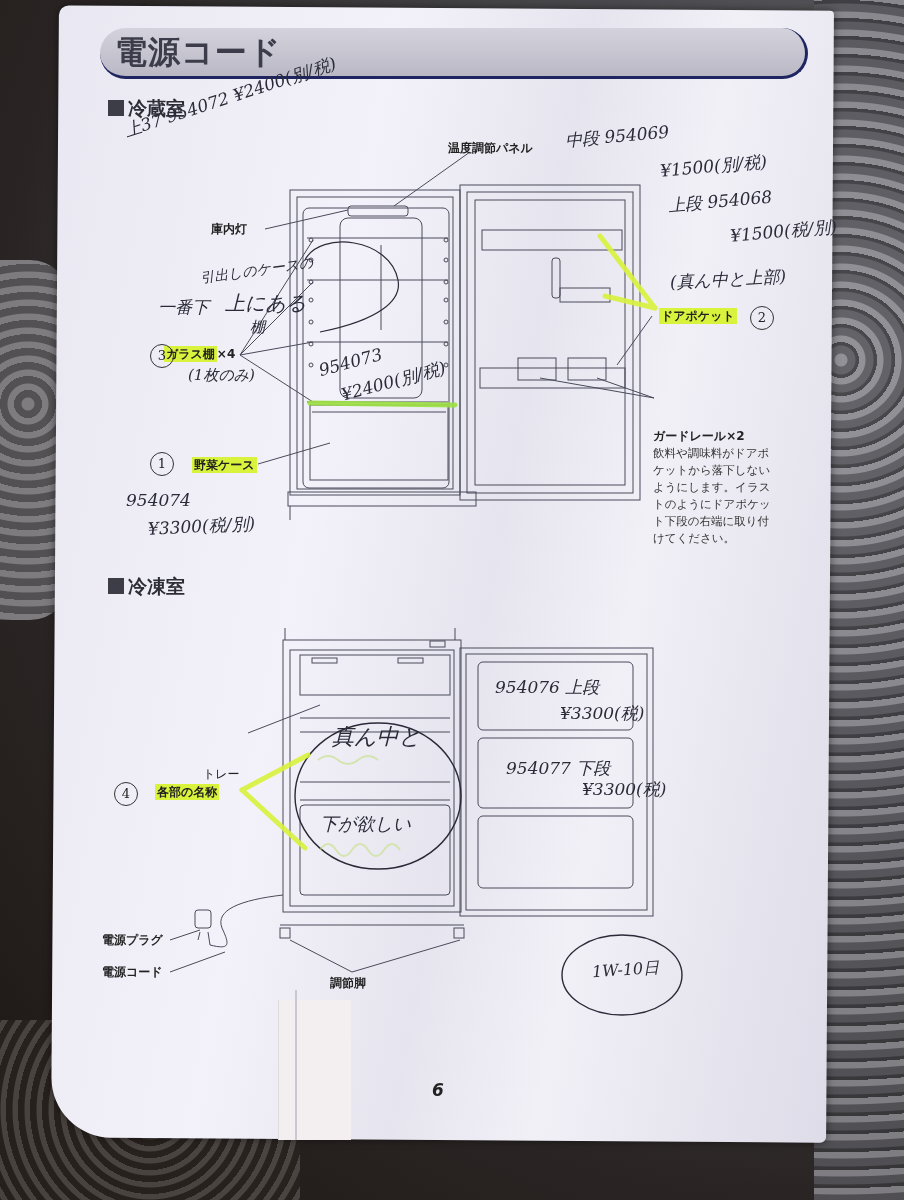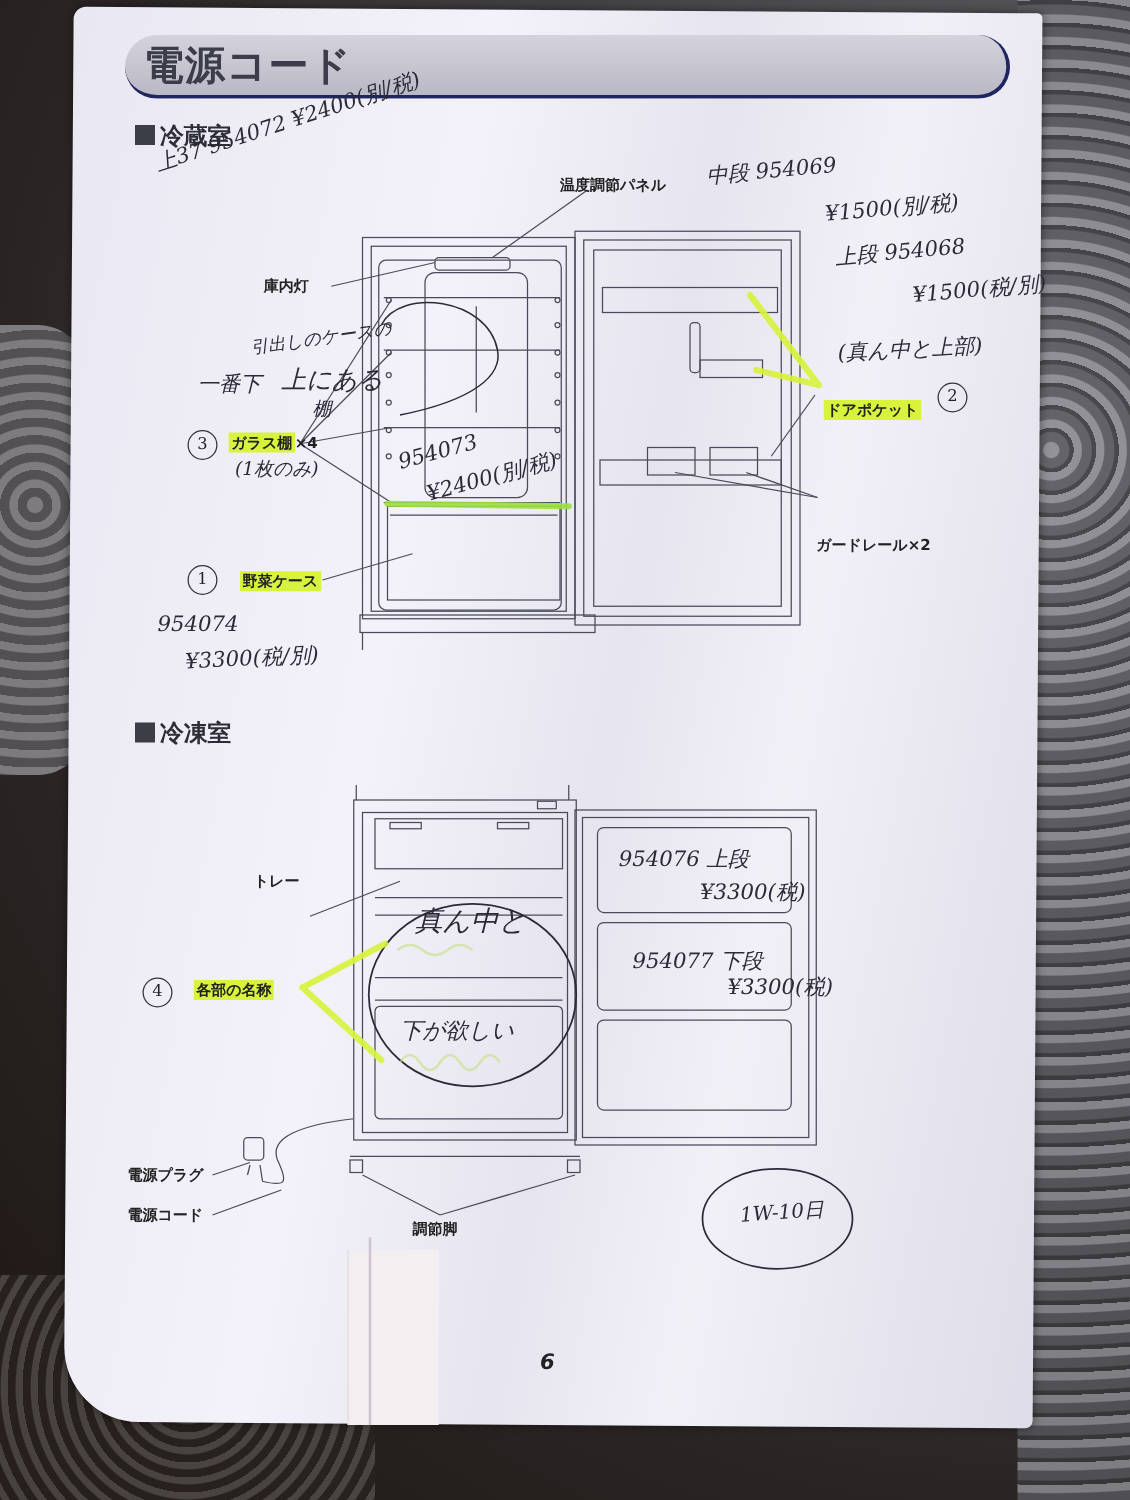--- a/index.html
+++ b/index.html
@@ -166,27 +166,28 @@
     <line x1="242" y1="790" x2="305" y2="848"></line>
   </g>
   <g stroke="#c5e080" stroke-width="2" fill="none" opacity=".6">
     <path d="M318 760 q10 -8 20 0 t20 0 t20 0"></path>
     <path d="M320 850 q8 -12 16 0 q8 12 16 0 q8 -12 16 0 q8 12 16 0 q8 -12 16 0"></path>
   </g>
 </svg>
 
 <div class="lbl" style="left:448px; top:140px;">温度調節パネル</div>
 <div class="lbl" style="left:211px; top:221px;">庫内灯</div>
-<div class="lbl" style="left:183px; top:346px;"><span class="hl">ガラス棚</span><span>×4</span></div>
+<div class="lbl" style="left:164px; top:346px;"><span class="hl">ガラス棚</span><span>×4</span></div>
 <div class="lbl" style="left:192px; top:457px;"><span class="hl">野菜ケース</span></div>
-<div class="lbl" style="left:659px; top:308px;margin-top:12px;"><span class="hl">ドアポケット</span></div>
+<div class="lbl" style="left:659px; top:308px;"><span class="hl">ドアポケット</span></div>
 <div class="note">
   <b>ガードレール×2</b>
+  <span>飲料や調味料がドアポケットから落下しないようにします。イラストのようにドアポケット下段の右端に取り付けてください。</span>
 </div>
-<div class="lbl" style="left:203px; top:697px; font-weight:bold;">トレー</div>
+<div class="lbl" style="left:203px; top:766px; font-weight:normal;">トレー</div>
 <div class="lbl" style="left:155px; top:784px;"><span class="hl">各部の名称</span></div>
 <div class="lbl" style="left:102px; top:932px;font-family:Liberation Serif, serif;">電源プラグ</div>
 <div class="lbl" style="left:102px; top:964px;">電源コード</div>
 <div class="lbl" style="left:330px; top:975px;">調節脚</div>
 
 <div class="hw" style="left:125px; top:120px; transform:rotate(-18deg); transform-origin:left center;">上37  954072 ¥2400(別/税)</div>
 <div class="hw" style="left:565px; top:125px; transform:rotate(-5deg);">中段 954069</div>
 <div class="hw" style="left:660px; top:155px; transform:rotate(-5deg);">¥1500(別/税)</div>
 <div class="hw" style="left:668px; top:190px; transform:rotate(-5deg);">上段 954068</div>
 <div class="hw" style="left:730px; top:220px; transform:rotate(-5deg);">¥1500(税/別)</div>

